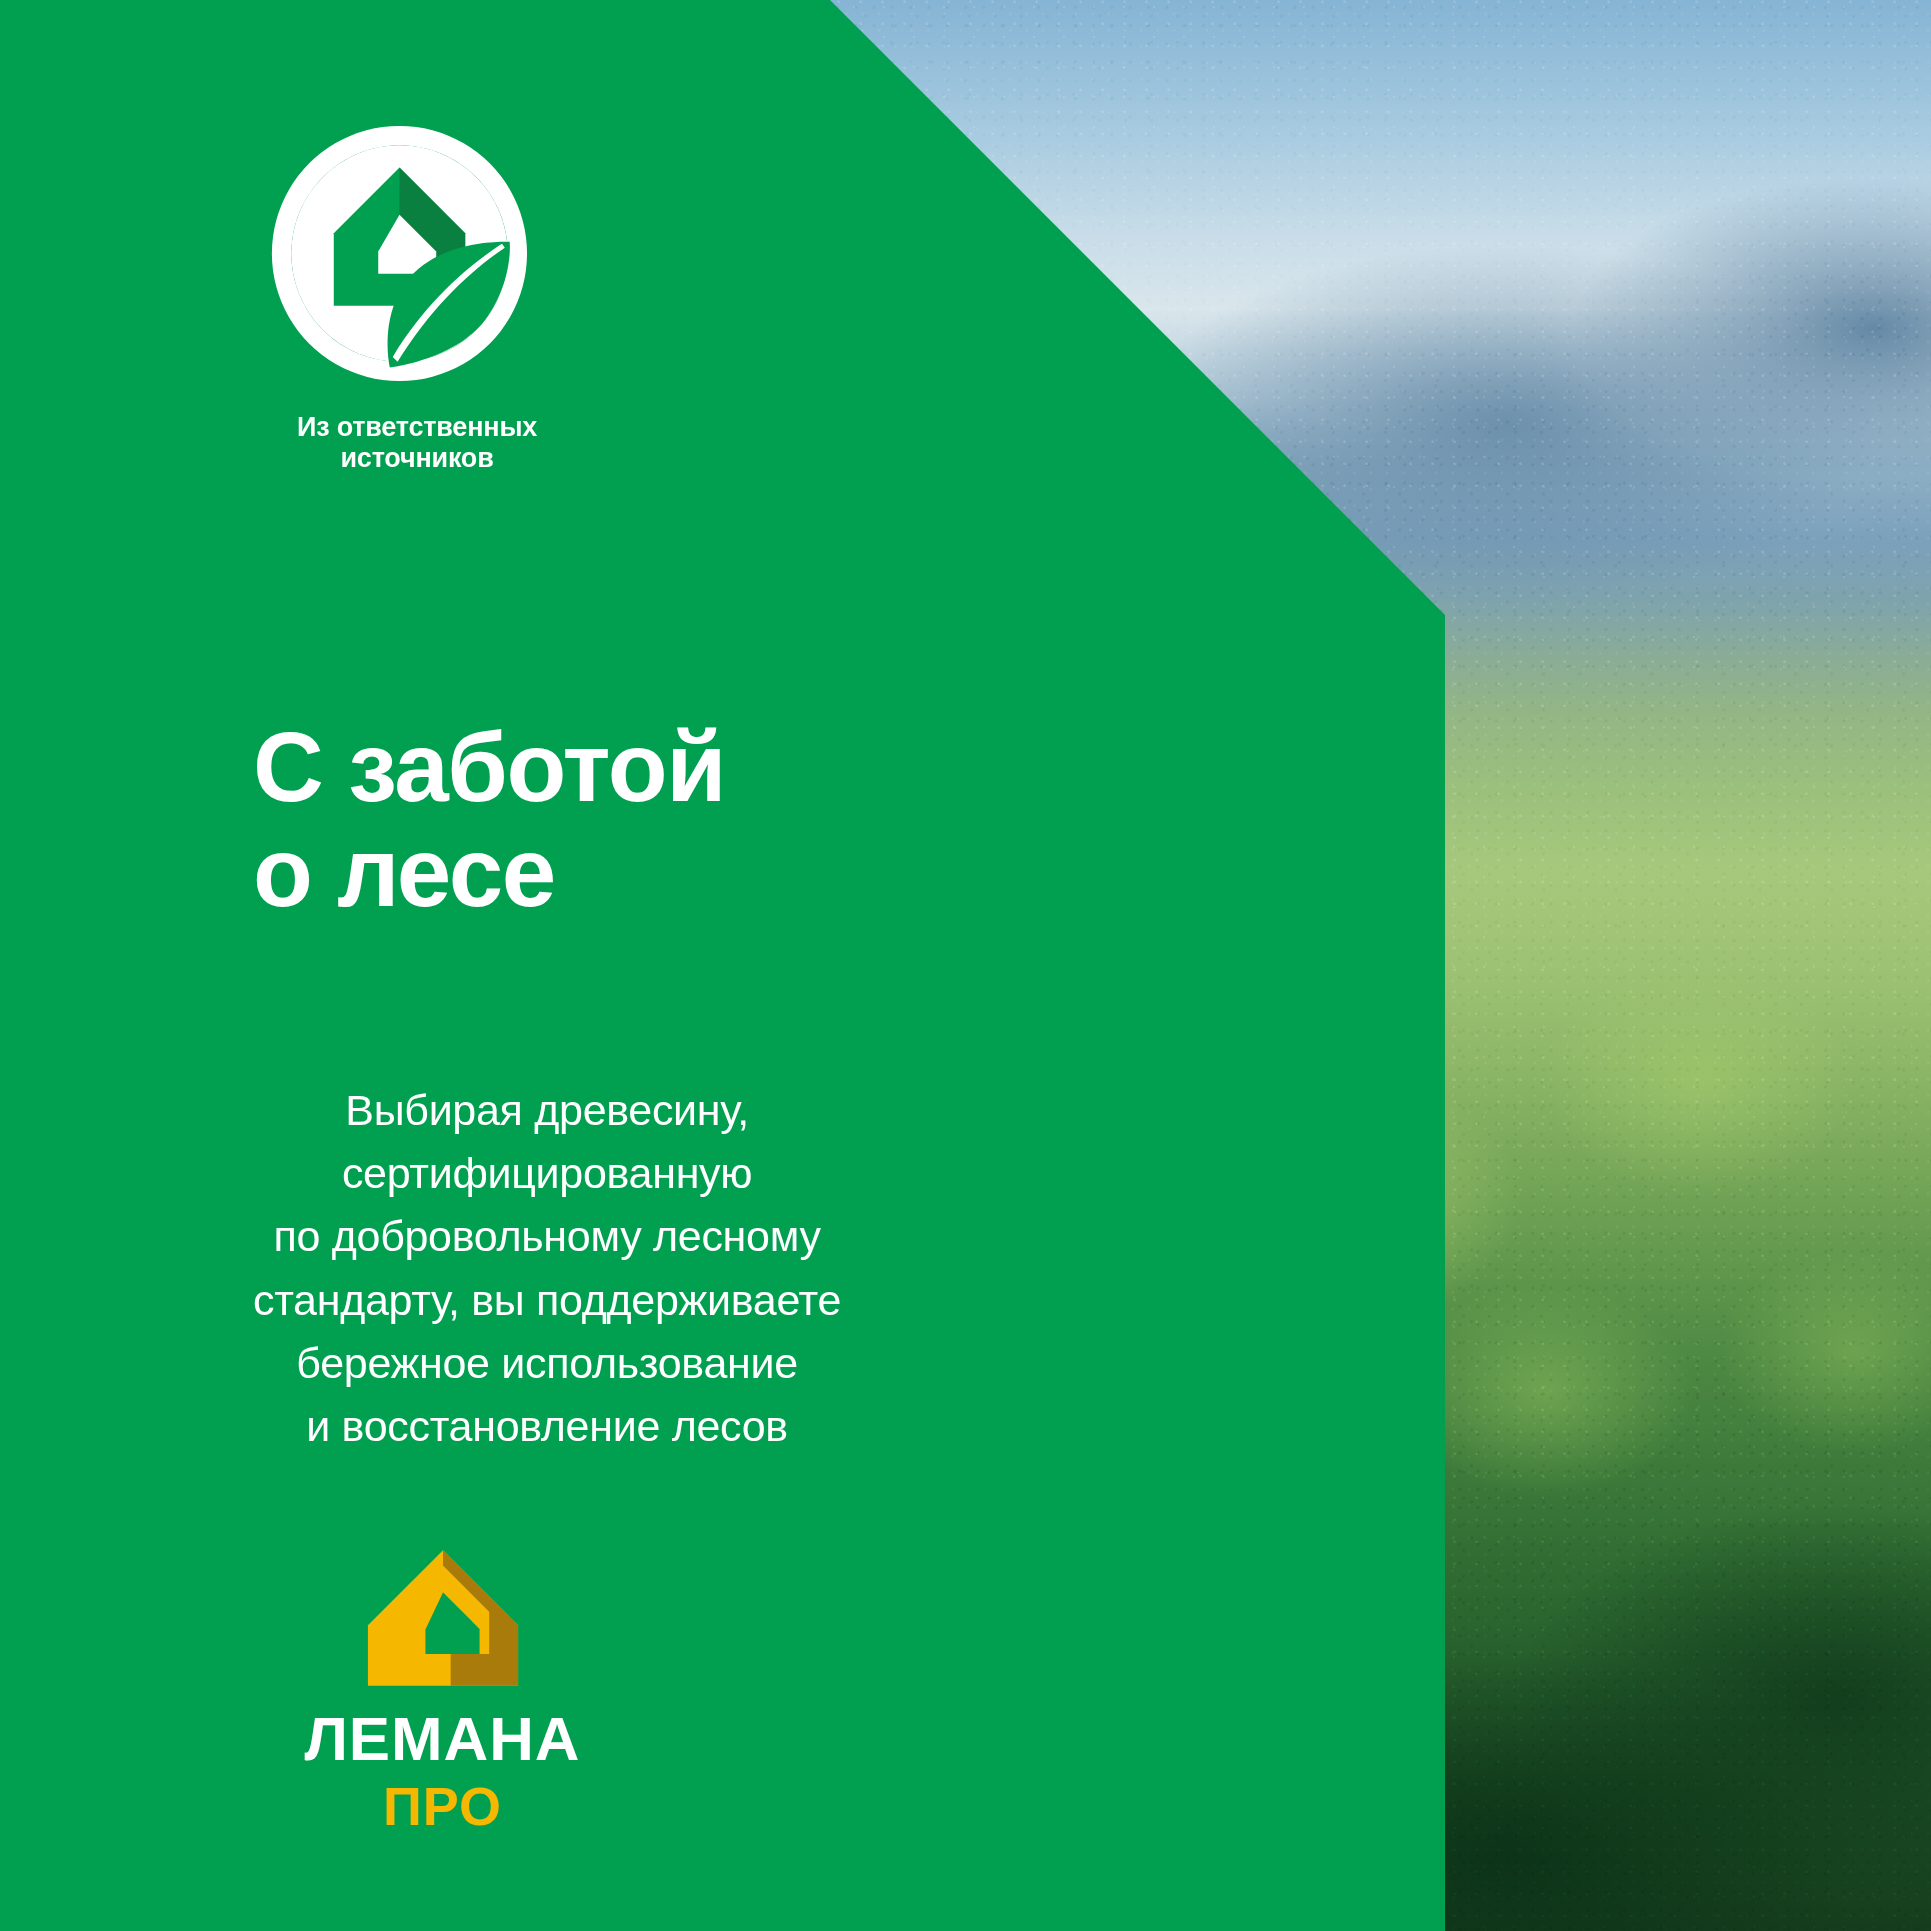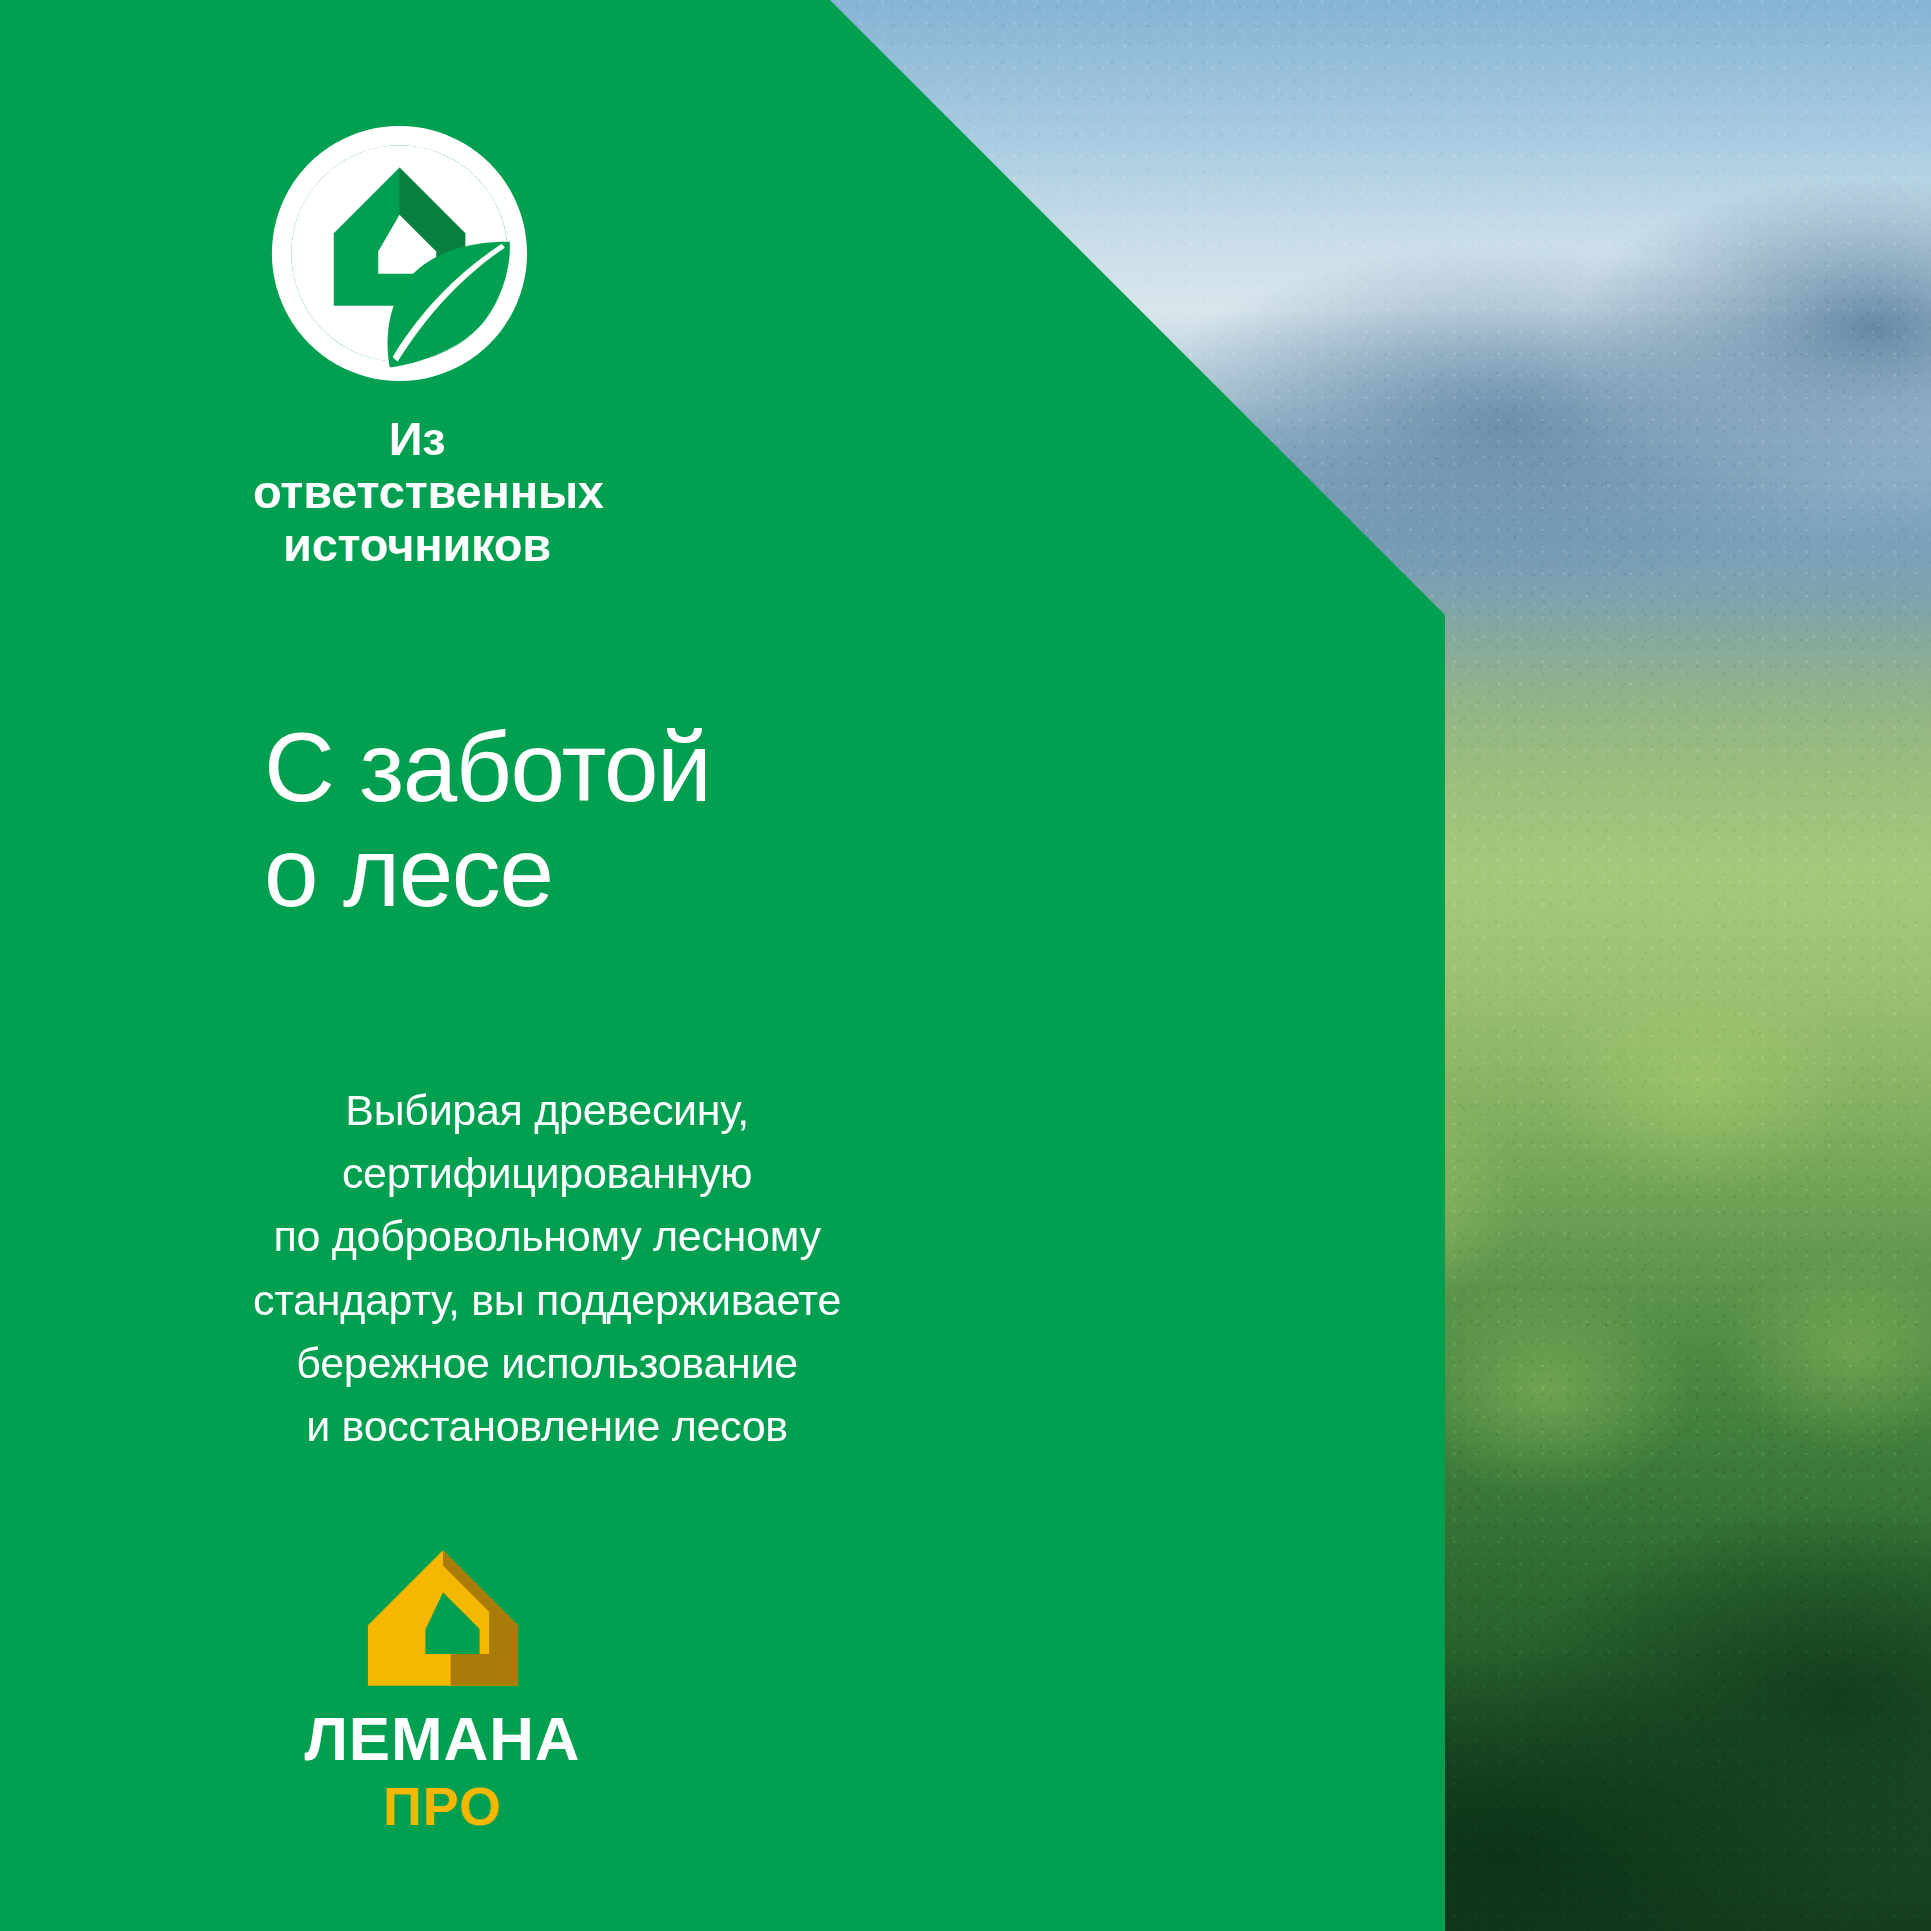--- a/index.html
+++ b/index.html
@@ -104,35 +104,35 @@
   }
   .cert-mark {
     width: 259px;
     height: 259px;
     margin-left: 17.4px;
   }
   .cert-caption {
     margin-top: 25px;
     width: 328px;
     color: #ffffff;
-    font-size: 47px;
+    font-size: 27px;
     font-weight: bold;
     line-height: 1.13;
     letter-spacing: -0.2px;
     text-align: center;
   }
 
   
   .headline {
     position: absolute;
-    left: 264px;
+    left: 253px;
     top: 649px;
     color: #ffffff;
     font-size: 98px;
-    font-weight: normal;
+    font-weight: bold;
     line-height: 1.08;
     letter-spacing: -1.4px;
     white-space: pre-line;
   }
 
   
   .body-copy {
     position: absolute;
     left: 253px;
     top: 1036px;

